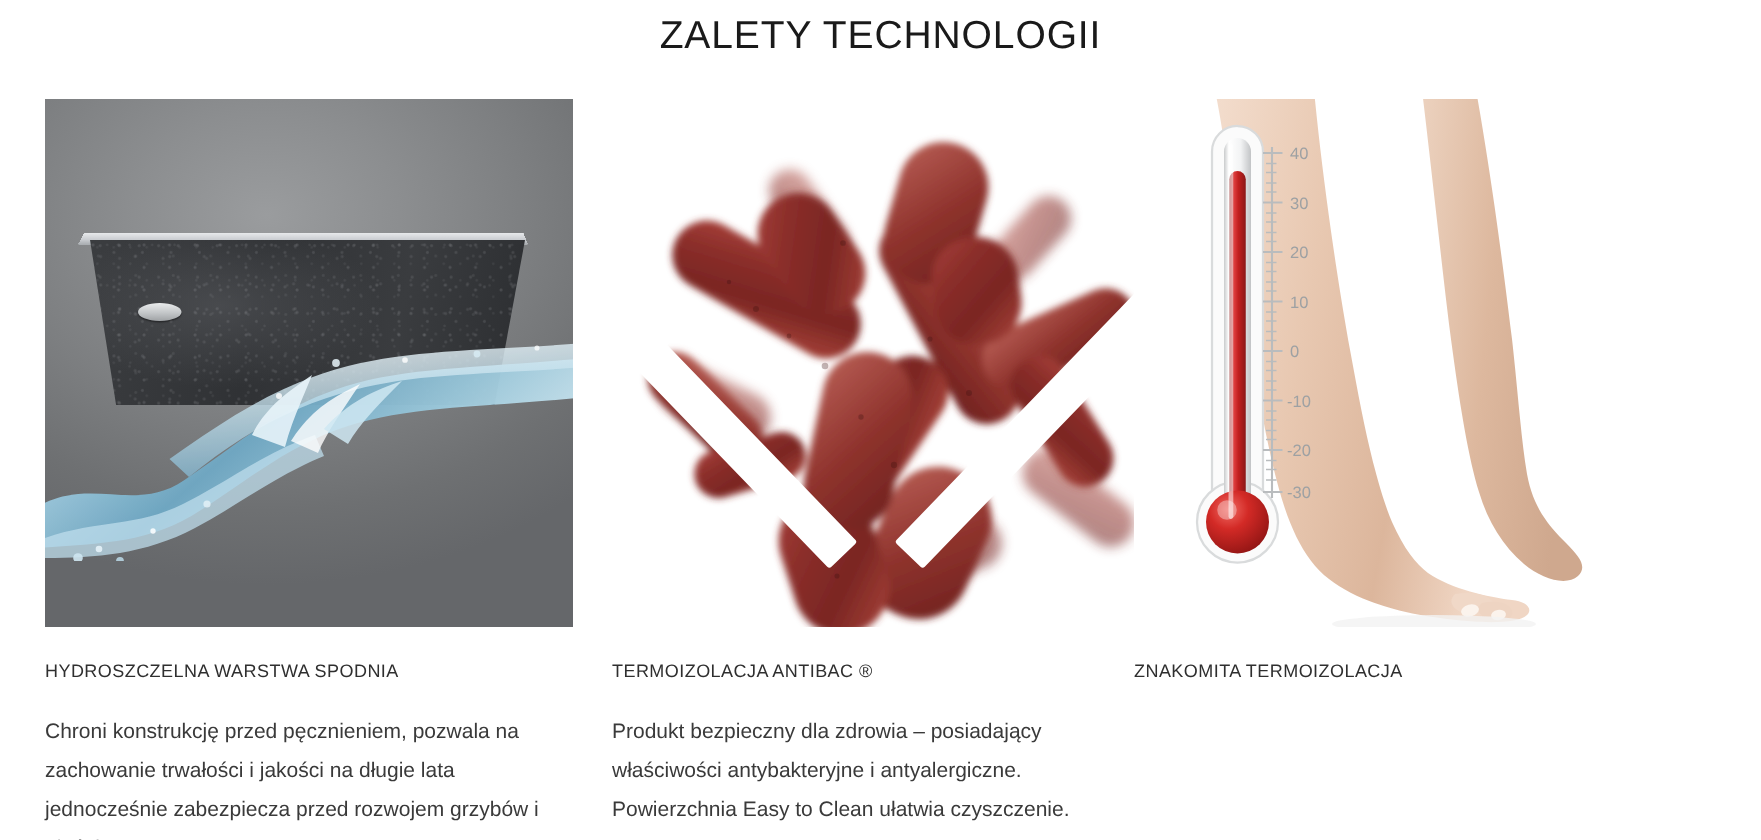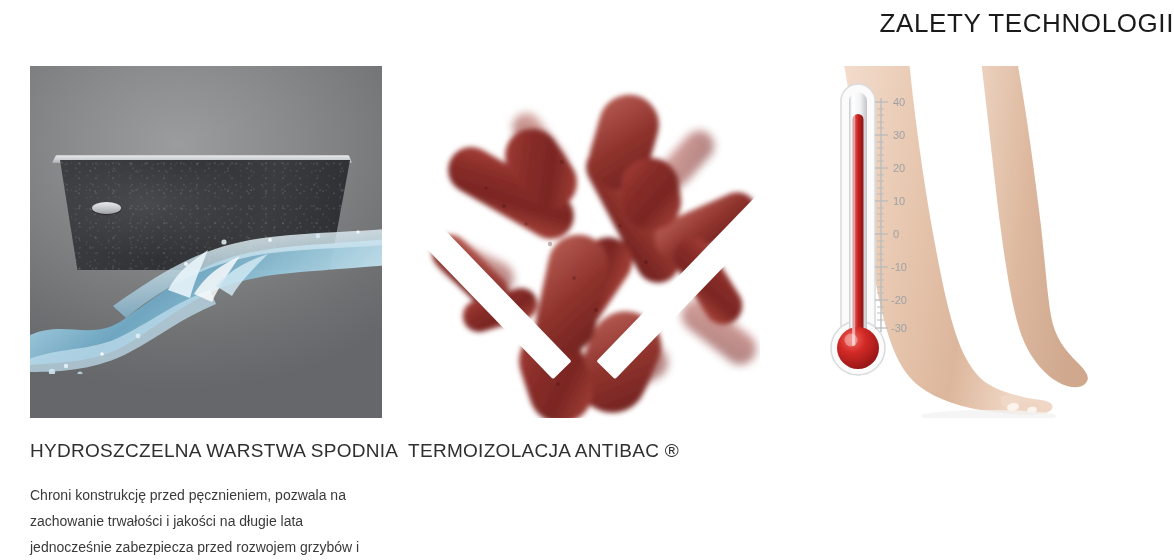--- a/index.html
+++ b/index.html
@@ -18,21 +18,21 @@
     height: 560px;
     background: #ffffff;
   }
 
   
   .page-title {
     position: absolute;
     top: 8px;
     left: 0;
     width: 1174px;
-    text-align: right;
+    text-align: center;
     font-size: 26px;
     font-weight: 300;
     letter-spacing: 0.6px;
     color: #1a1a1a;
     font-family: "Liberation Sans", sans-serif;
   }
 
   
   .columns {
     position: absolute;
@@ -42,33 +42,33 @@
     height: 494px;
   }
 
   .col {
     position: absolute;
     top: 0;
     width: 355px;
   }
   .col-1 { left: 30px; }
   .col-2 { left: 408px; }
-  .col-3 { left: 789px; width: 383px; }
+  .col-3 { left: 756px; width: 383px; }
 
   .media {
     position: relative;
     width: 352px;
     height: 352px;
     overflow: hidden;
   }
   .col-3 .media { width: 383px; }
 
   .col-heading {
     margin-top: 22px;
-    font-size: 19px;
+    font-size: 12px;
     font-weight: 300;
     letter-spacing: 0.3px;
     color: #2f2f2f;
     white-space: nowrap;
   }
 
   .col-body {
     margin-top: 20px;
     font-size: 14px;
     line-height: 26px;
@@ -286,20 +286,21 @@
 
           <g>
             <rect x="28" y="24" width="26" height="326" rx="2" fill="#ffffff" transform="rotate(-44 41 187)"></rect>
             <rect x="298" y="24" width="26" height="326" rx="2" fill="#ffffff" transform="rotate(44 311 187)"></rect>
           </g>
         </svg>
       </div>
 
       <div class="col-heading">TERMOIZOLACJA ANTIBAC ®</div>
 
+      <div class="col-body">Produkt bezpieczny dla zdrowia – posiadający właściwości antybakteryjne i antyalergiczne. Powierzchnia Easy to Clean ułatwia czyszczenie.</div>
     </div>
 
     <div class="col col-3">
 
       <div class="media m3">
         <svg width="383" height="352" viewBox="0 0 383 352">
           <defs>
             <linearGradient id="tube" x1="0" y1="0" x2="1" y2="0">
               <stop offset="0%" stop-color="#c9cbcc"></stop>
               <stop offset="18%" stop-color="#ffffff"></stop>
@@ -428,17 +429,18 @@
               <text x="104" y="139">10</text>
               <text x="104" y="172">0</text>
               <text x="102" y="205">-10</text>
               <text x="102" y="238">-20</text>
               <text x="102" y="266">-30</text>
             </g>
           </g>
         </svg>
       </div>
 
+      <div class="col-heading">ZNAKOMITA TERMOIZOLACJA</div>
 
     </div>
 
   </div>
 </div>
 
 </body></html>

